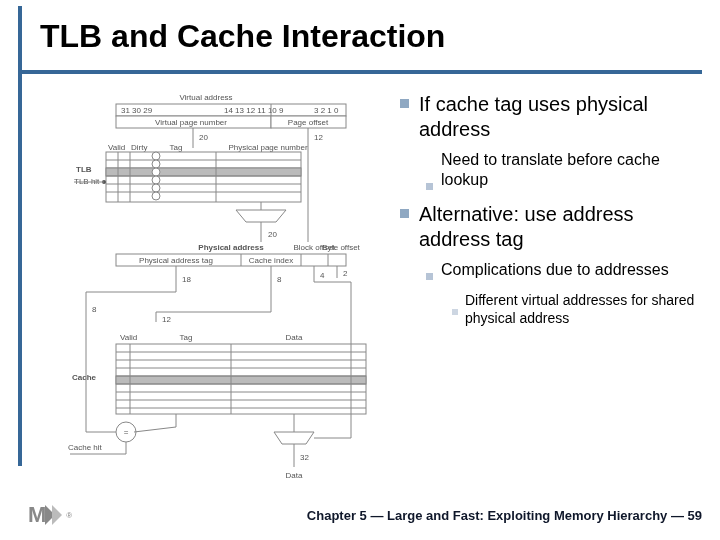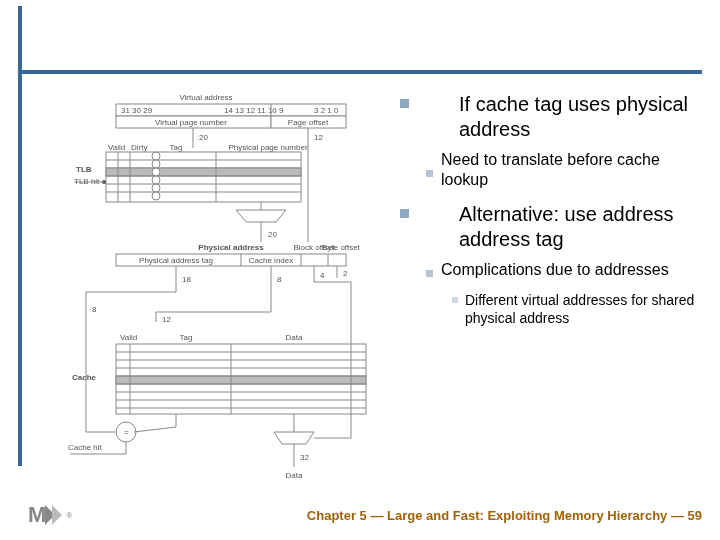--- a/index.html
+++ b/index.html
@@ -47,33 +47,33 @@
     color: #000;
   }
   .bullet-l1 {
     display: flex;
     align-items: flex-start;
     margin-bottom: 8px;
   }
   .bullet-l1 .sq {
     width: 9px; height: 9px; background: #8fa8c2; margin-top: 7px; margin-right: 10px; flex-shrink: 0;
   }
-  .bullet-l1 .txt { font-size: 20px; line-height: 1.25; margin-left: 40px; }
+  .bullet-l1 .txt { font-size: 20px; line-height: 1.25; }
   .bullet-l2 {
     display: flex;
-    align-items: center;
+    align-items: flex-end;
     margin: 6px 0 12px 26px;
   }
   .bullet-l2 .sq {
     width: 7px; height: 7px; background: #b6c4d6; margin-top: 6px; margin-right: 8px; flex-shrink: 0;
   }
   .bullet-l2 .txt { font-size: 16px; line-height: 1.25; }
   .bullet-l3 {
     display: flex;
-    align-items: flex-start;
+    align-items: center;
     margin: 4px 0 6px 52px;
   }
   .bullet-l3 .sq {
     width: 6px; height: 6px; background: #cdd6e2; margin-top: 5px; margin-right: 7px; flex-shrink: 0;
   }
   .bullet-l3 .txt { font-size: 14px; line-height: 1.25; }
 
   .diagram {
     position: absolute;
     top: 92px;
@@ -119,29 +119,30 @@
   .logo-chev2 {
     width: 0; height: 0;
     border-top: 10px solid transparent;
     border-bottom: 10px solid transparent;
     border-left: 10px solid #bbb;
     margin-left: -5px;
   }
   .logo-r { font-size: 8px; color: #888; margin-left: 2px; vertical-align: super; }
   .footer-text {
     font-size: 13px;
-    color: #a16207;
+    color: #0f172a;
     font-weight: bold;
   }
 </style>
 </head>
 <body>
 
 <div class="slide">
   <div class="vertical-rule"></div>
+  <h1 class="title">TLB and Cache Interaction</h1>
   <div class="title-rule"></div>
 
   <div class="diagram">
     <svg viewBox="0 0 350 400">
 
       <text class="diag-label" x="150" y="8" text-anchor="middle">Virtual address</text>
 
       <rect class="diag-box" x="60" y="12" width="230" height="12"></rect>
       <text class="diag-label" x="65" y="21">31 30 29</text>
       <text class="diag-label" x="168" y="21">14 13 12 11 10 9</text>

